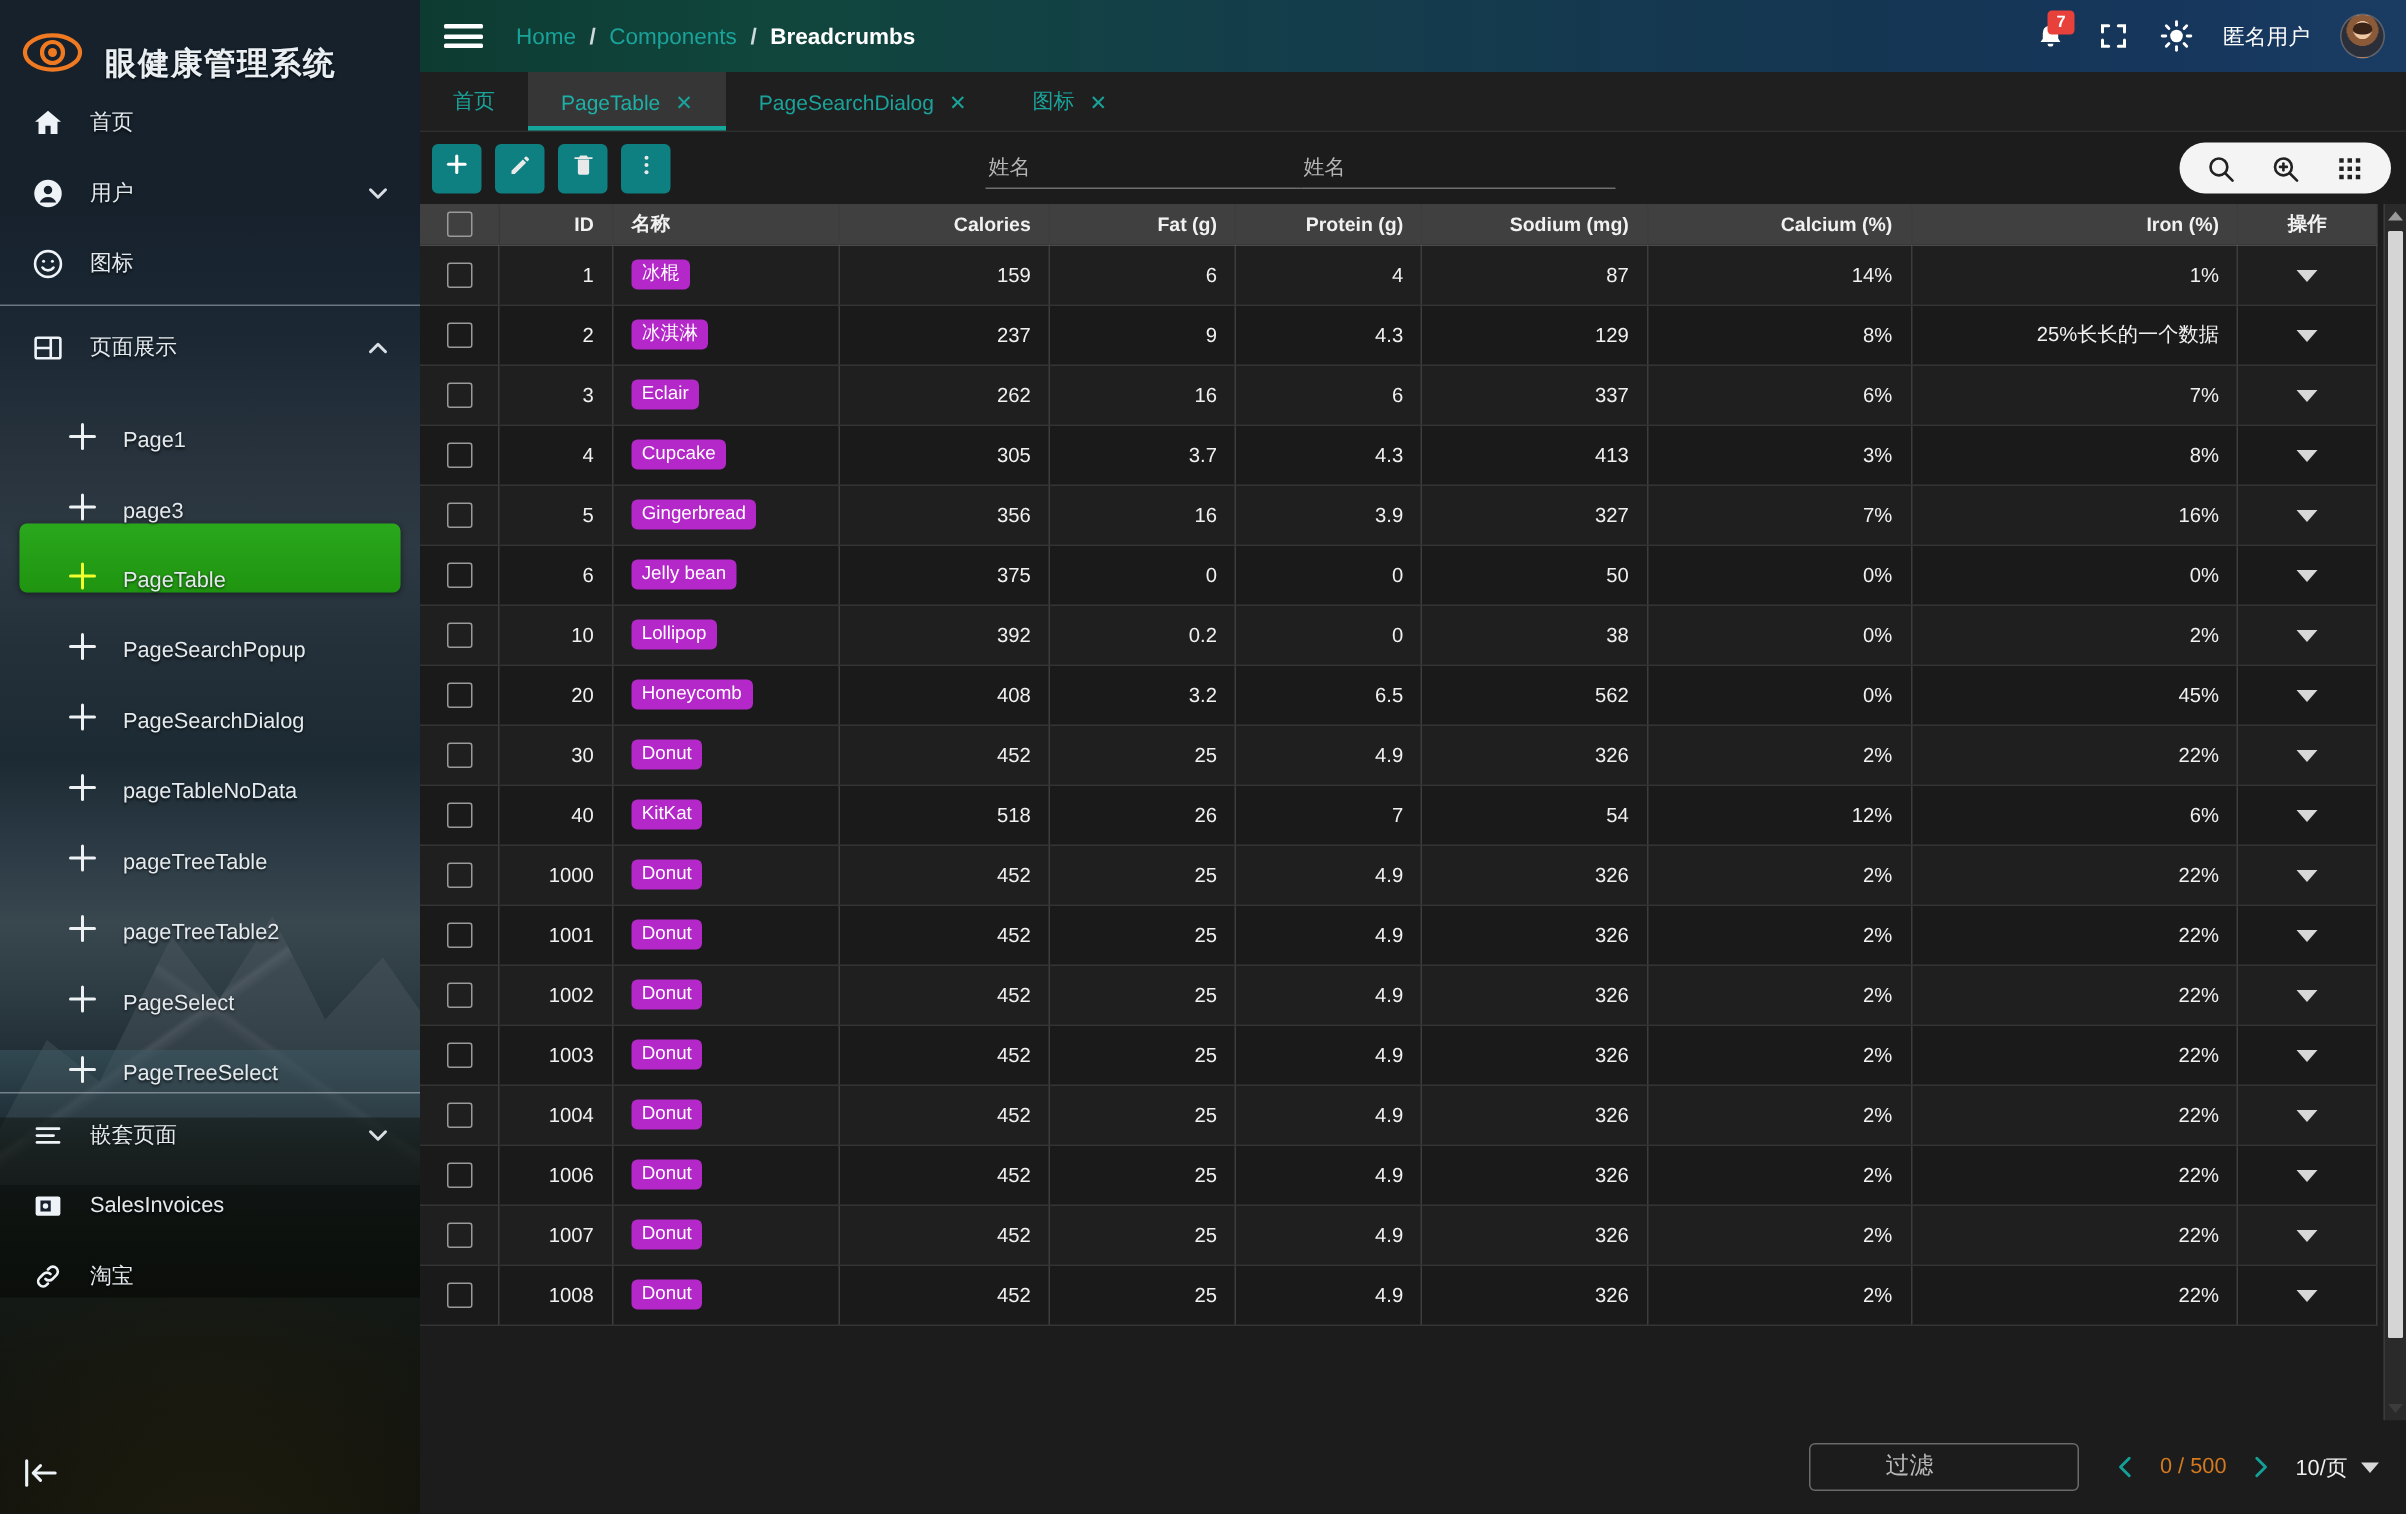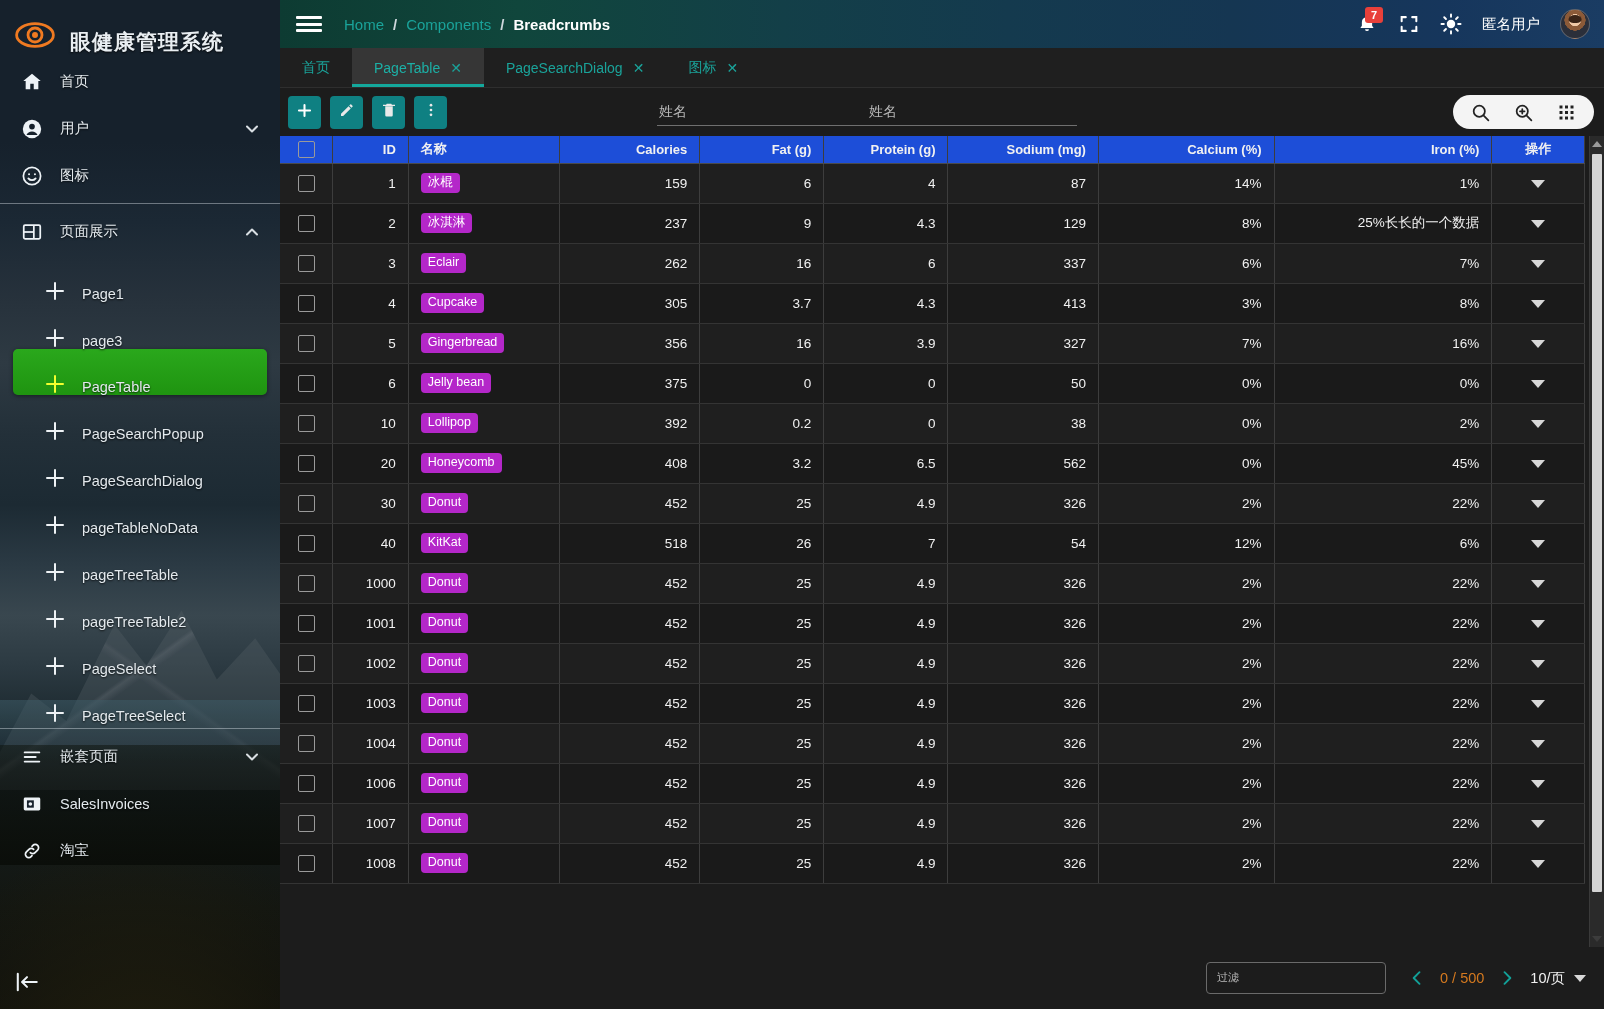--- a/index.html
+++ b/index.html
@@ -161,21 +161,21 @@
   }
   .tb-search .s-ico { cursor: pointer; display: flex; align-items: center; }
 
   
   .table-wrap { flex: 1 1 auto; overflow: hidden; position: relative; background: #1c1c1c; }
   .tbl { width: 1305px; border-collapse: collapse; table-layout: fixed; }
   .tbl th, .tbl td {
     border-right: 1px solid #3d3d3d; border-bottom: 1px solid #343434;
     font-size: 13.5px; color: #f1f1f1; height: 40px; padding: 0 12px; white-space: nowrap;
   }
-  .tbl thead th { height: 27px; font-weight: 700; font-size: 13px; background: #1d4ed8; border-bottom: 1px solid #4a4a4a; }
+  .tbl thead th { height: 27px; font-weight: 700; font-size: 13px; background: #404040; border-bottom: 1px solid #4a4a4a; }
   .tbl th.num, .tbl td.num { text-align: right; }
   .tbl th.ctr, .tbl td.ctr { text-align: center; padding: 0; }
   .tbl th.lft, .tbl td.lft { text-align: left; }
   .tbl tbody tr:nth-child(odd) { background: #1f1f1f; }
   .tbl tbody tr:nth-child(even) { background: #1a1a1a; }
 
   .cb {
     width: 17px; height: 17px; border: 1.6px solid #9a9a9a; border-radius: 2px;
     display: inline-block; vertical-align: middle; cursor: pointer; background: transparent;
   }
@@ -204,21 +204,21 @@
   
   .footer {
     height: 62px; flex: 0 0 62px; display: flex; align-items: center; justify-content: flex-end;
     gap: 0; padding: 0 18px 0 0; background: #1c1c1c;
   }
   .filter-box {
     width: 180px; height: 32px; border: 1px solid #6a6a6a; border-radius: 4px; background: transparent;
     display: flex; align-items: center; padding: 0 10px; margin-right: 18px;
   }
   .filter-box input {
-    width: 100%; background: transparent; border: none; outline: none; color: #ddd; font-size: 11px; font-family: Liberation Mono, monospace;
+    width: 100%; background: transparent; border: none; outline: none; color: #ddd; font-size: 16px; font-family: Liberation Serif, serif; margin-left: 40px;
   }
   .filter-box input::placeholder { color: #b8b8b8; }
   .pg-arrow { width: 26px; height: 26px; display: flex; align-items: center; justify-content: center; cursor: pointer; }
   .pg-count { color: #d4791f; font-size: 14.5px; padding: 0 10px; }
   .pg-size { color: #f0f0f0; font-size: 14.5px; margin-left: 10px; display: flex; align-items: center; gap: 9px; cursor: pointer; }
   .pg-size .caret2 { width: 0; height: 0; border-left: 6px solid transparent; border-right: 6px solid transparent; border-top: 7px solid #d8d8d8; }
 </style>
 </head>
 <body>
 

